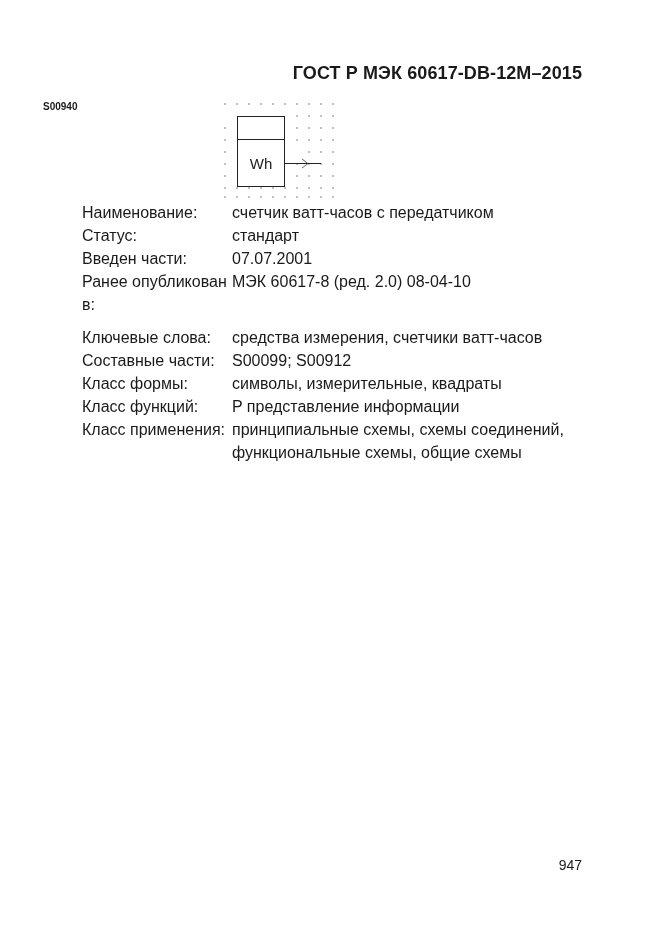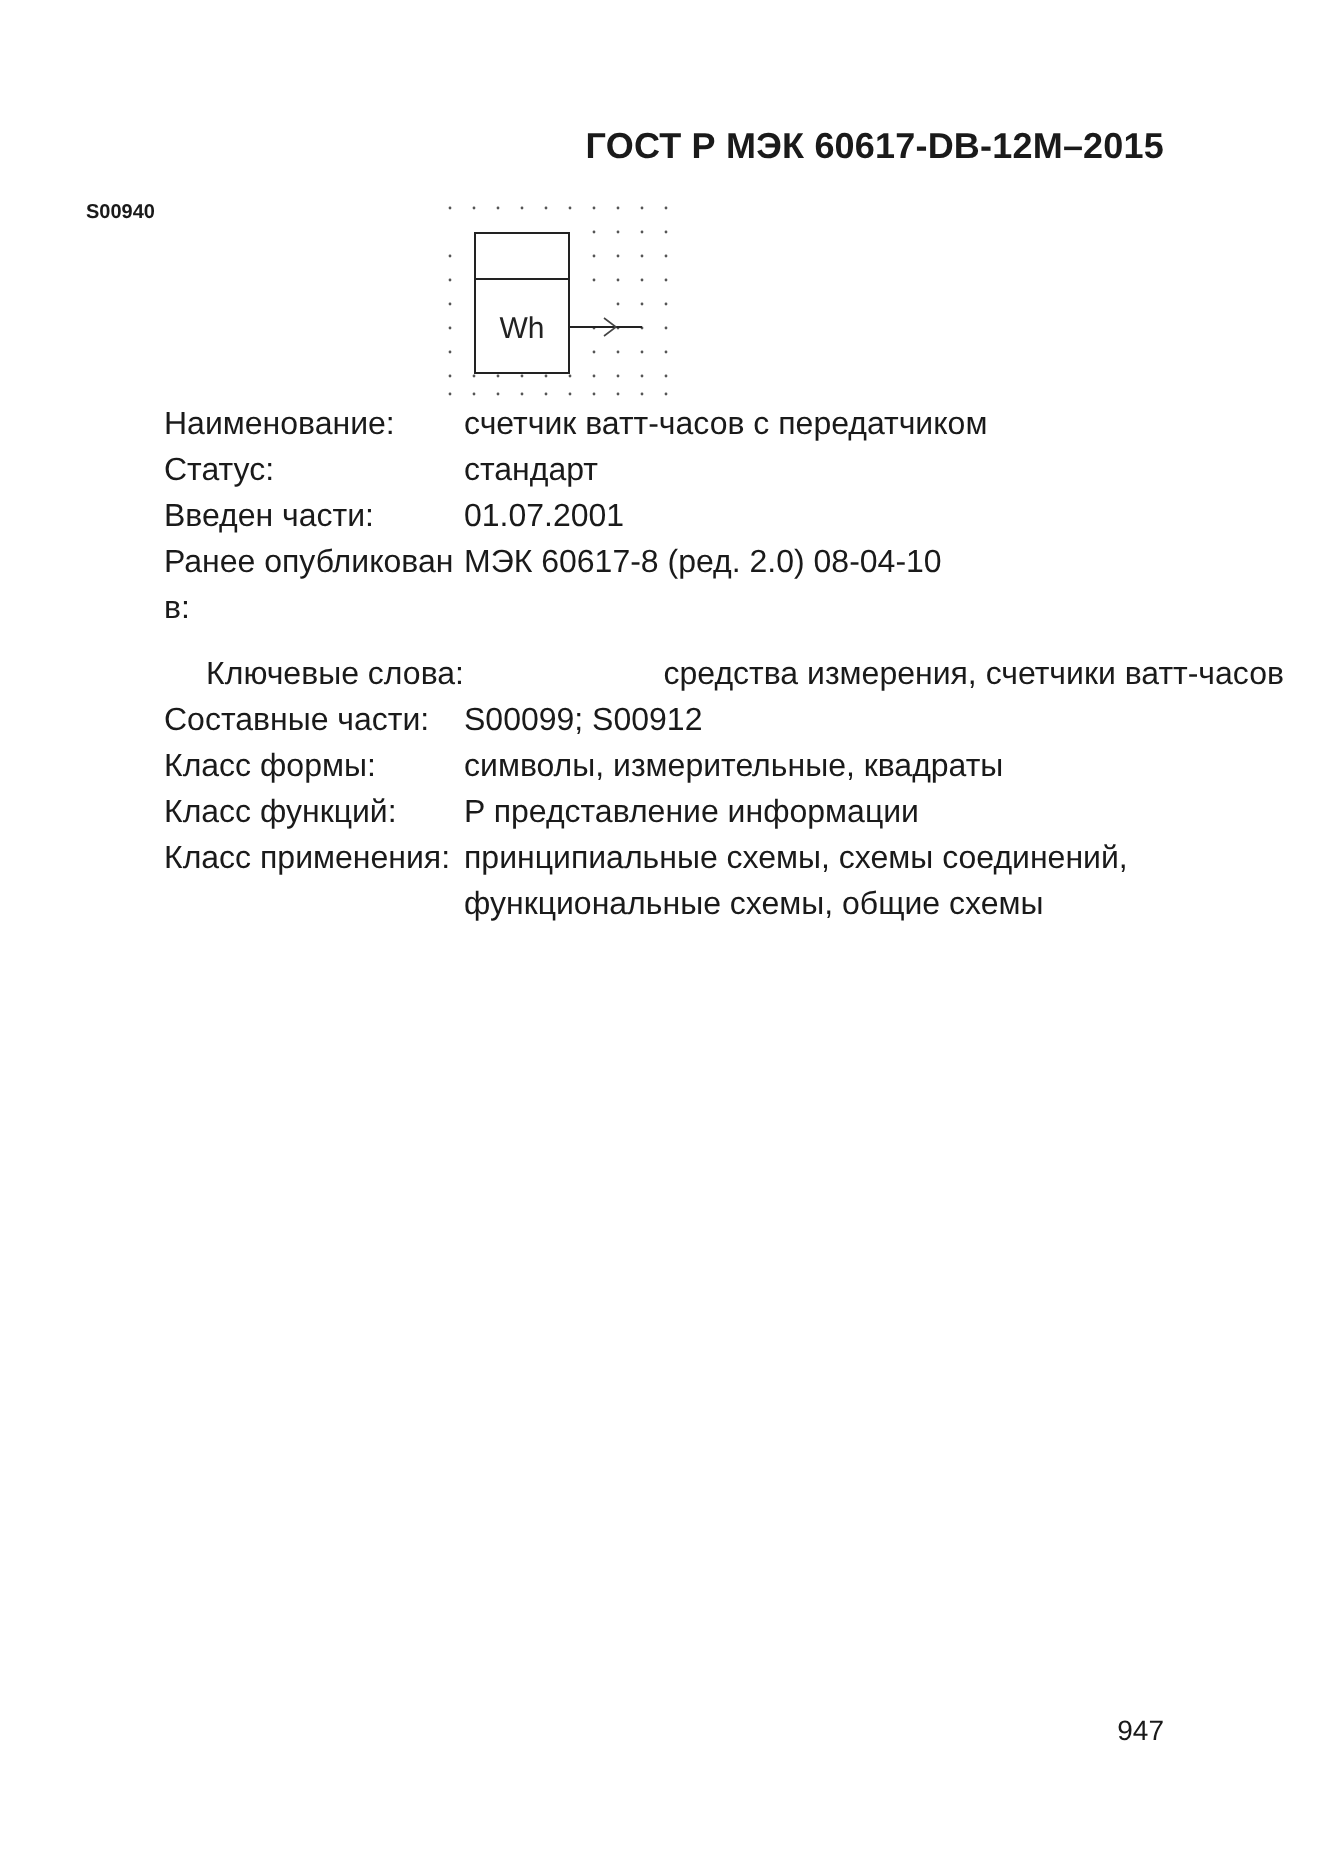--- a/index.html
+++ b/index.html
@@ -51,21 +51,20 @@
     }
     .row .label {
       width: 150px;
       flex: 0 0 150px;
     }
     .row .value {
       flex: 1;
     }
     .row.gap {
       margin-top: 10px;
-      text-align: right;
     }
     .page-number {
       position: absolute;
       top: 857px;
       right: 79px;
       font-size: 14px;
     }
   </style>
 </head>
 <body>
@@ -151,21 +150,21 @@
   <div class="row">
     <div class="label">Наименование:</div>
     <div class="value">счетчик ватт-часов с передатчиком</div>
   </div>
   <div class="row">
     <div class="label">Статус:</div>
     <div class="value">стандарт</div>
   </div>
   <div class="row">
     <div class="label">Введен части:</div>
-    <div class="value">01.07.2001</div>
+    <div class="value">07.07.2001</div>
   </div>
   <div class="row">
     <div class="label">Ранее опубликован в:</div>
     <div class="value">МЭК 60617-8 (ред. 2.0) 08-04-10</div>
   </div>
   <div class="row gap">
     <div class="label">Ключевые слова:</div>
     <div class="value">
       <div>средства измерения, счетчики ватт-часов</div>
     </div>

